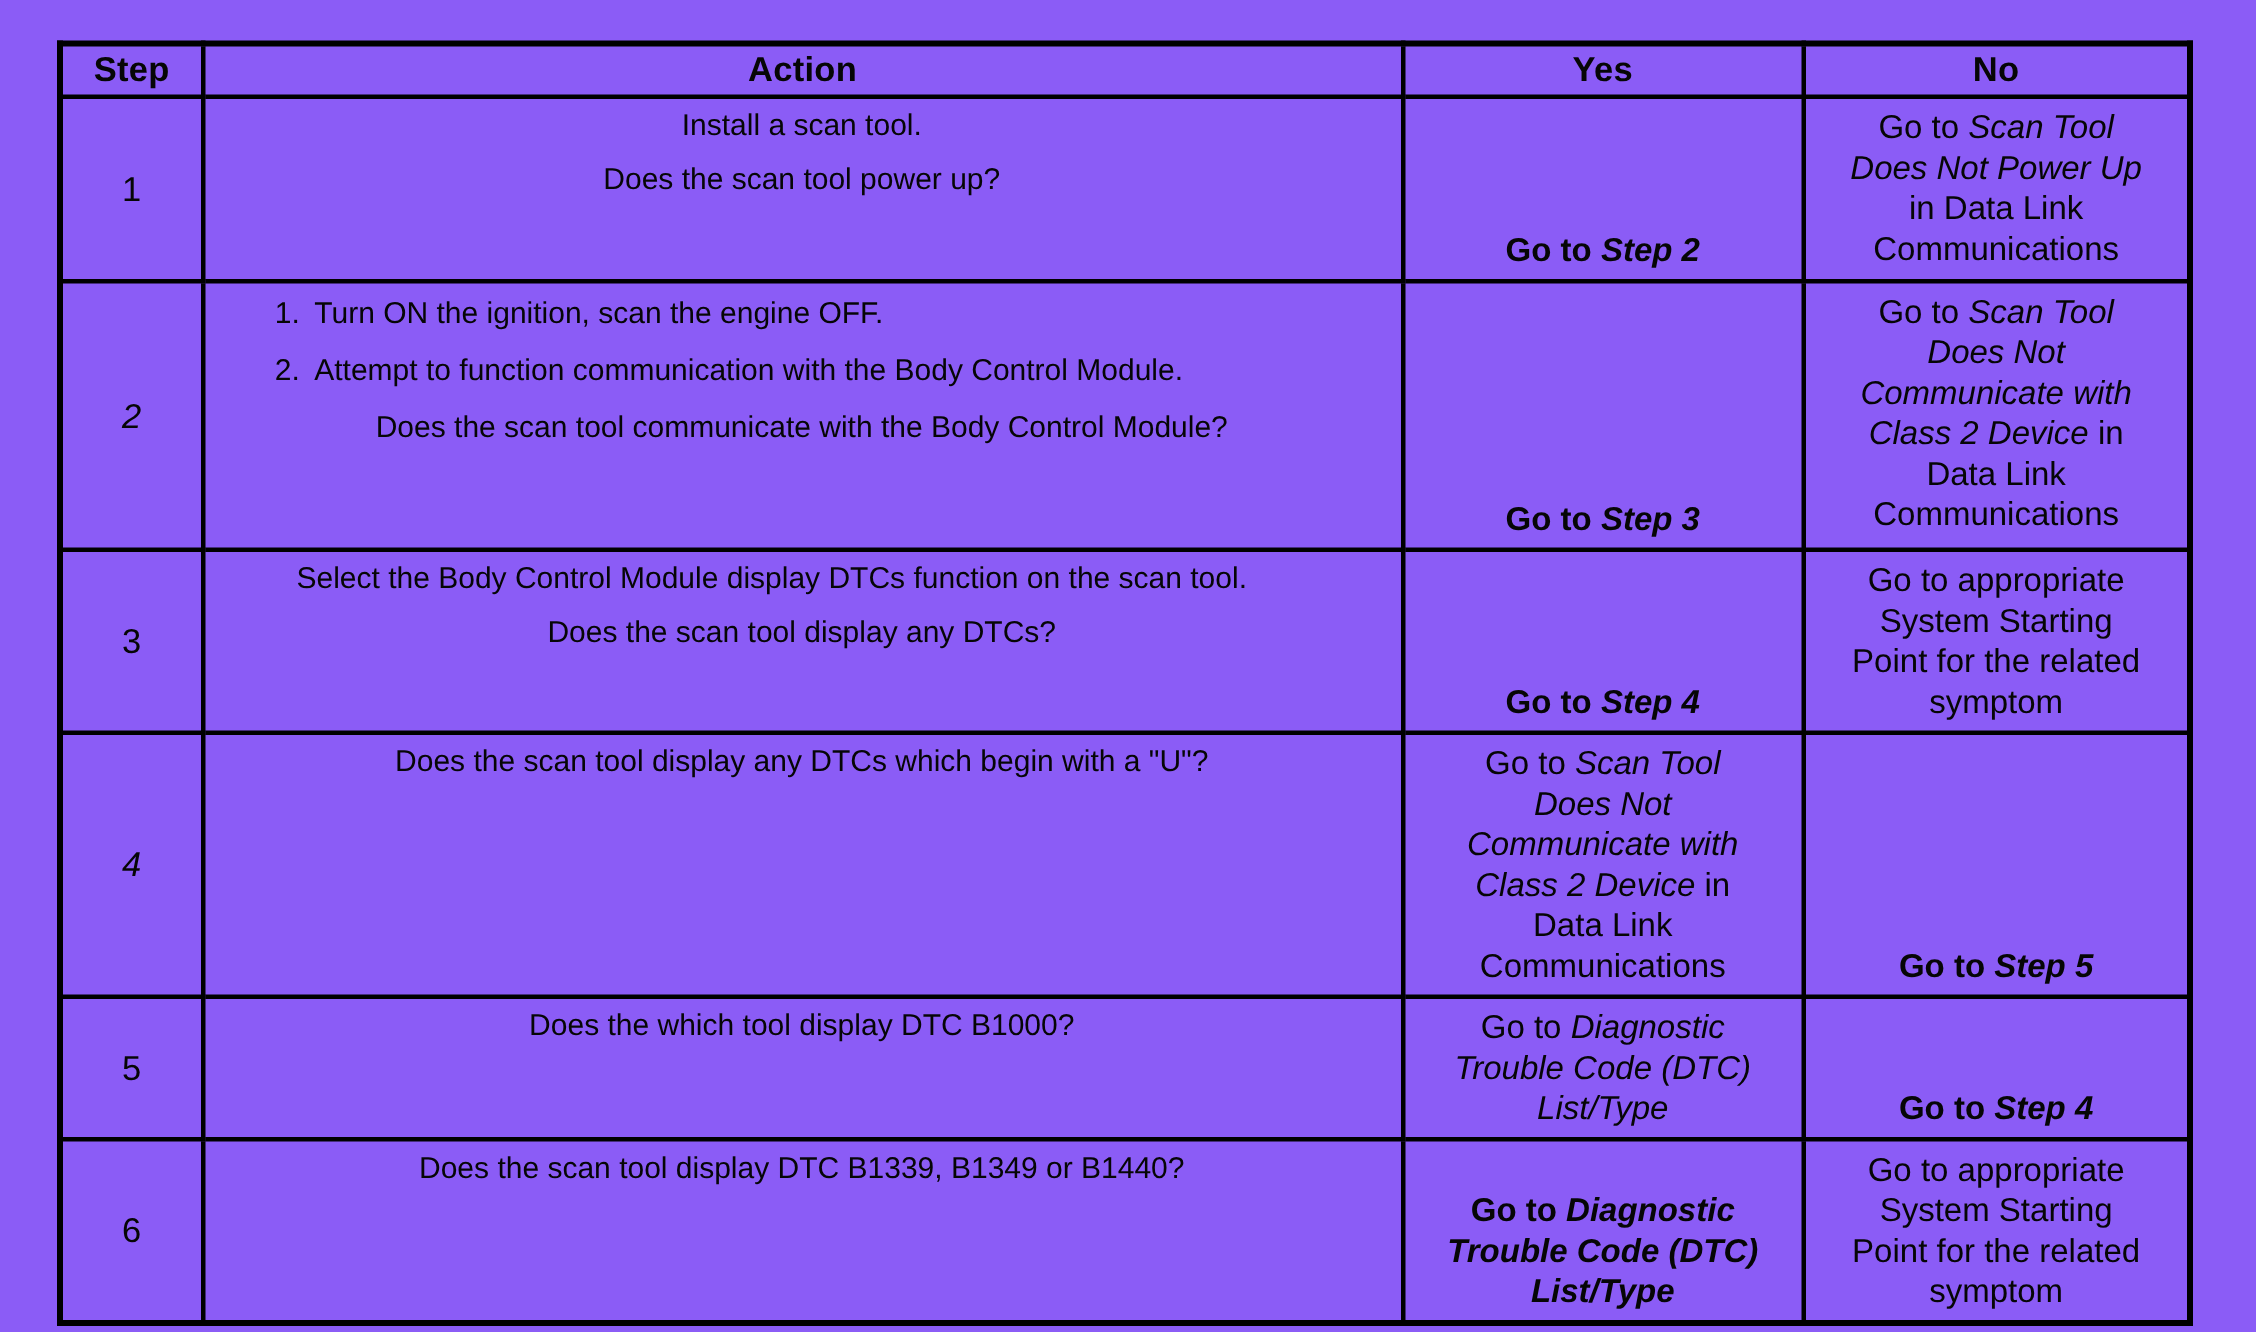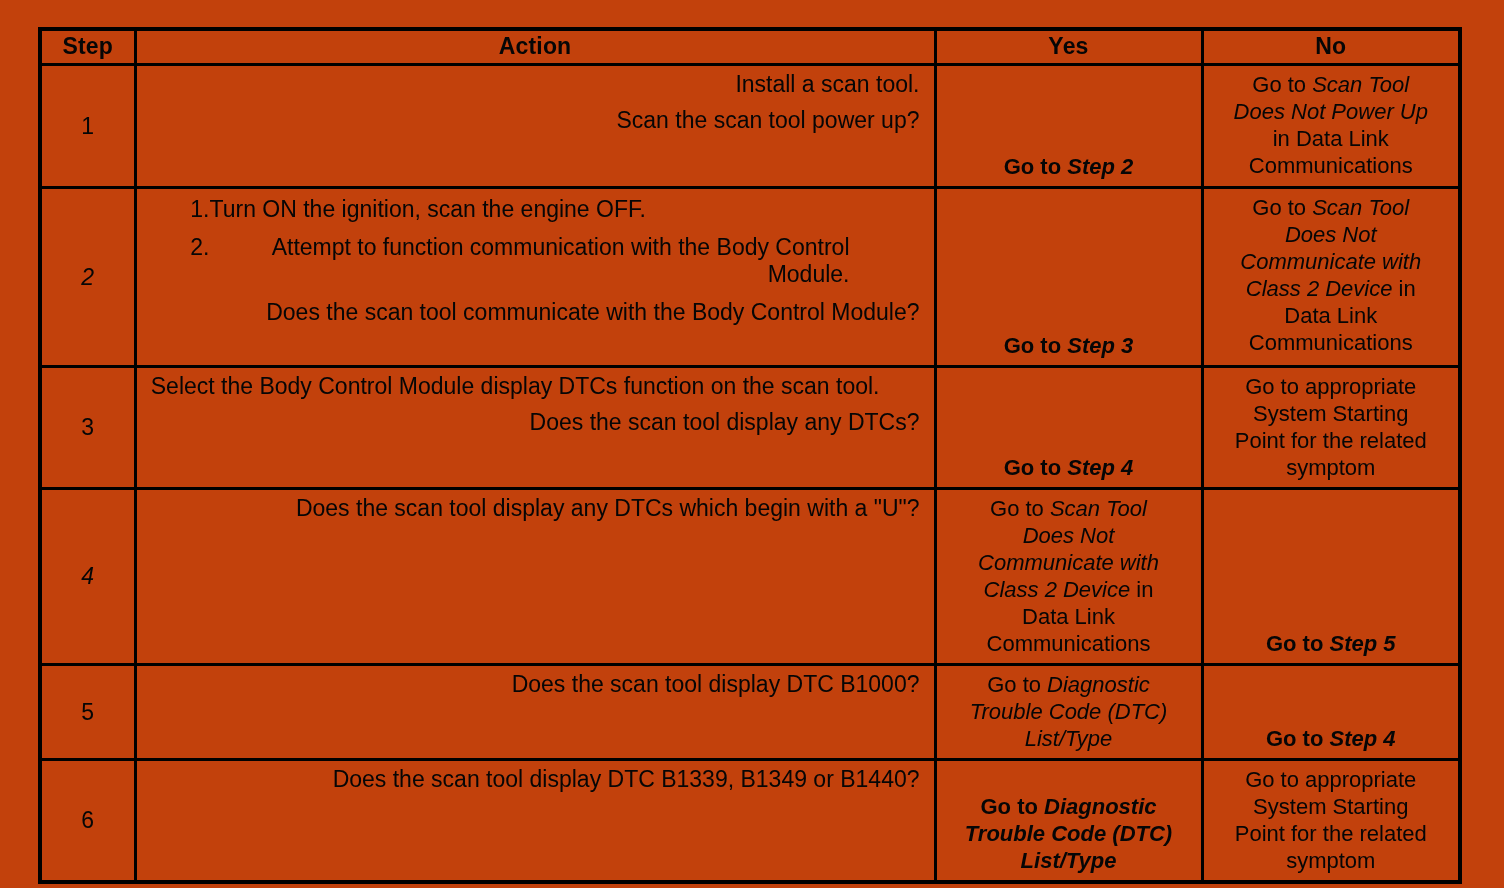--- a/index.html
+++ b/index.html
@@ -2,21 +2,21 @@
 <html><head>
 <meta charset="utf-8">
 <style>
   html, body { margin: 0; padding: 0; background: #ffffff; }
   body {
     width: 1504px; height: 888px;
     font-family: "Liberation Sans", sans-serif;
     color: #060606;
     -webkit-font-smoothing: antialiased;
   }
-  .page { position: relative; width: 1504px; height: 888px; background: #c2410c; overflow: hidden; }
+  .page { position: relative; width: 1504px; height: 888px; background: #8b5cf6; overflow: hidden; }
 
   table.diag {
     position: absolute; left: 38px; top: 27px;
     width: 1420px;
     border-collapse: collapse; table-layout: fixed;
     border: 4px solid #000;
   }
   col.c-step { width: 95px; }
   col.c-action { width: 800px; }
   col.c-yes { width: 267px; }
@@ -36,22 +36,22 @@
   tr.r5 { height: 94px; }
   tr.r6 { height: 116px; }
 
   td.step {
     text-align: center; vertical-align: middle;
     font-size: 23px;
   }
   td.step.ital { font-style: italic; }
 
   td.action {
-    vertical-align: top; text-align: right;
-    font-size: 23px; line-height: 27px;
+    vertical-align: top; text-align: center;
+    font-size: 20px; line-height: 27px;
     padding: 5px 14px 5px 13px;
   }
   td.action p { margin: 0 0 9px 0; }
   td.action p:last-child { margin-bottom: 0; }
   .p-constrain { max-width: 730px; }
 
   .li { display: flex; margin: 2px 0 11px 0; padding-left: 24px; }
   .li .num { flex: none; width: 36px; }
   .li .li-text { max-width: 640px; }
 
@@ -85,21 +85,21 @@
       <th>Step</th>
       <th>Action</th>
       <th>Yes</th>
       <th>No</th>
     </tr>
 
     <tr class="r1">
       <td class="step">1</td>
       <td class="action">
         <p>Install a scan tool.</p>
-        <p>Scan the scan tool power up?</p>
+        <p>Does the scan tool power up?</p>
       </td>
       <td class="yn va-b">
         <div class="yn-text"><span>Go to </span><span class="i">Step 2</span></div>
       </td>
       <td class="yn va-t">
         <div class="yn-text"><span>Go to </span><span class="i">Scan Tool Does Not Power Up</span><span> in Data Link Communications</span></div>
       </td>
     </tr>
 
     <tr class="r2">
@@ -146,21 +146,21 @@
         <div class="yn-text"><span>Go to </span><span class="i">Scan Tool Does Not Communicate with Class 2 Device</span><span> in Data Link Communications</span></div>
       </td>
       <td class="yn va-b">
         <div class="yn-text"><span>Go to </span><span class="i">Step 5</span></div>
       </td>
     </tr>
 
     <tr class="r5">
       <td class="step">5</td>
       <td class="action">
-        <p>Does the scan tool display DTC B1000?</p>
+        <p>Does the which tool display DTC B1000?</p>
       </td>
       <td class="yn va-m">
         <div class="yn-text wide"><span>Go to </span><span class="i">Diagnostic Trouble Code (DTC) List/Type</span></div>
       </td>
       <td class="yn va-b">
         <div class="yn-text"><span>Go to </span><span class="i">Step 4</span></div>
       </td>
     </tr>
 
     <tr class="r6">

